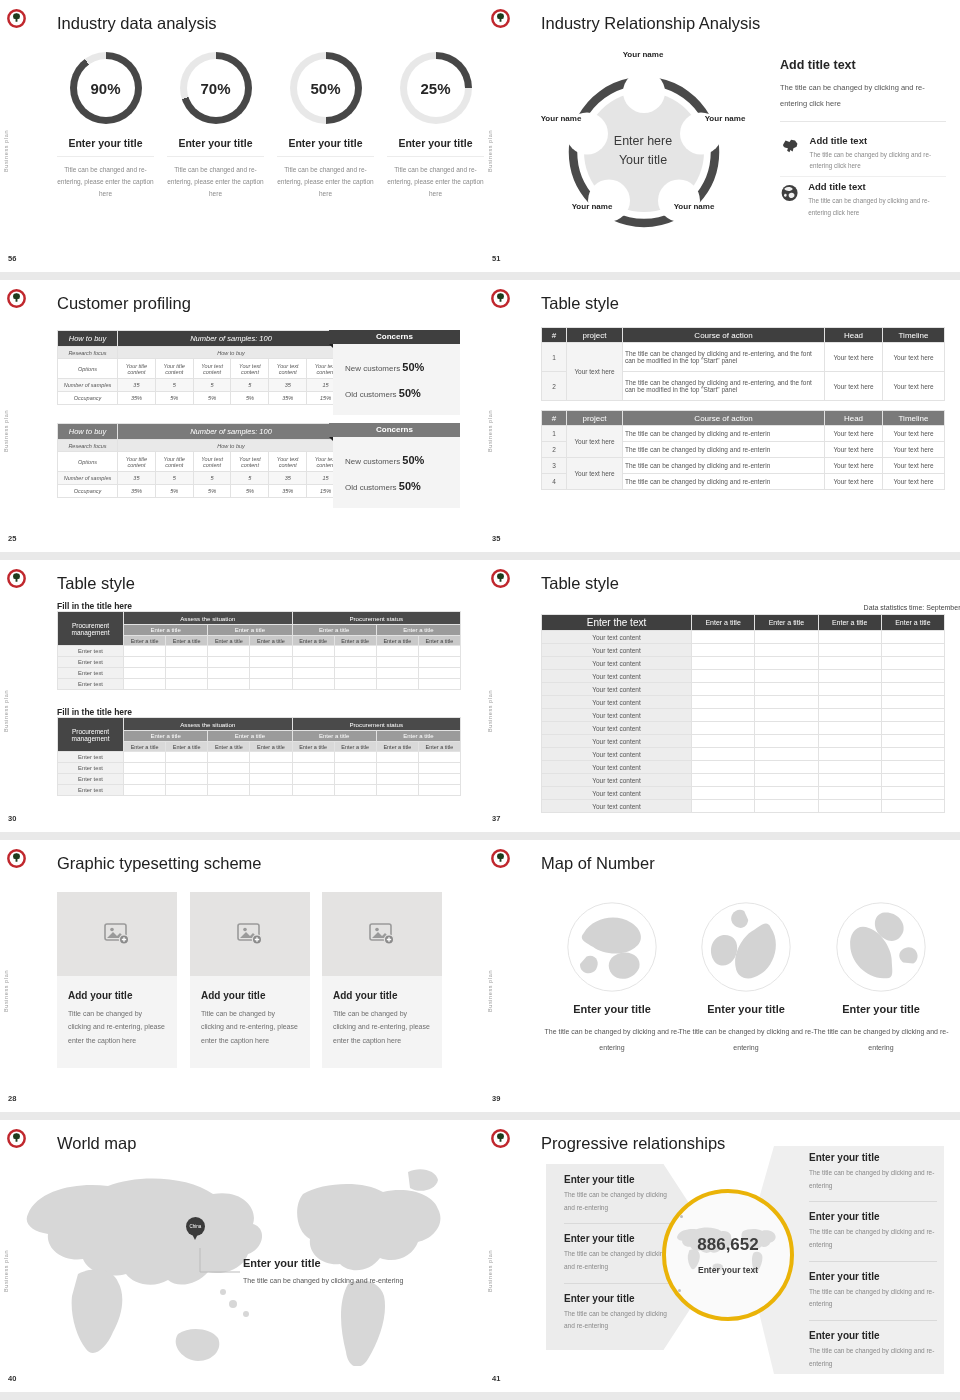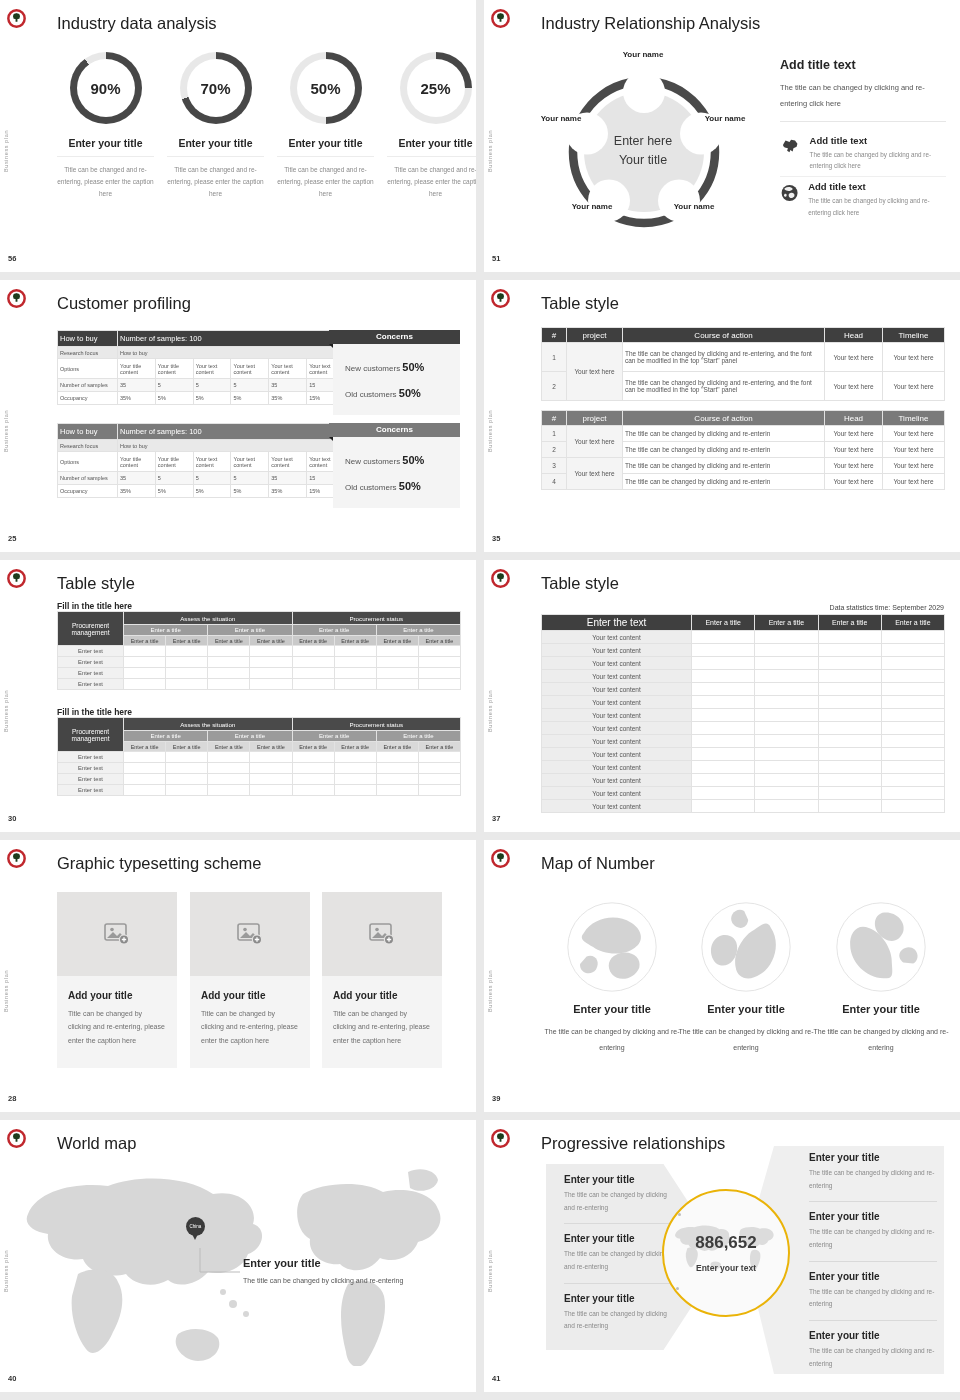--- a/index.html
+++ b/index.html
@@ -1,18 +1,18 @@
 <!DOCTYPE html>
 <html><head>
 <meta charset="utf-8">
 <style>
   html,body{margin:0;padding:0;}
   body{width:960px;height:1400px;background:#e9e9e9;font-family:"Liberation Sans",sans-serif;}
   .deck{display:grid;grid-template-columns:476px 476px;gap:8px;width:960px;}
-  .slide{position:relative;width:476px;height:272px;background:#fff;overflow:hidden;}
+  .slide{position:relative;width:476px;height:272px;background:#fff;overflow:hidden;padding-left:34px;}
   
   .logo{position:absolute;left:7px;top:9px;width:19px;height:19px;}
   .vtext{position:absolute;left:3px;top:92px;height:80px;writing-mode:vertical-rl;transform:rotate(180deg);font-size:5.5px;color:#9a9a9a;letter-spacing:.6px;}
   .num{position:absolute;left:8px;bottom:9px;font-size:7.5px;font-weight:bold;color:#333;}
   .stitle{position:absolute;left:57px;top:14px;font-size:16.5px;color:#212121;}
   
   .donut-row{position:absolute;left:57px;top:52px;display:flex;gap:13px;}
   .donut-card{width:97px;text-align:center;}
   .donut{width:72px;height:72px;border-radius:50%;margin:0 auto;position:relative;background:conic-gradient(#474747 calc(var(--p)*1%), #e8e8e8 0);}
   .donut::after{content:"";position:absolute;inset:7px;background:#fff;border-radius:50%;}
@@ -29,21 +29,21 @@
   .s33-item{display:flex;gap:9px;align-items:flex-start;padding:4px 0;}
   .s33-item + .s33-item{border-top:1px solid #efefef;}
   .s33-item .it{font-weight:bold;font-size:9.5px;color:#262626;margin-bottom:3px;}
   .s33-item .ic{font-size:6.3px;color:#8a8a8a;line-height:1.9;}
   
   table.ppt{border-collapse:collapse;table-layout:fixed;}
   table.ppt td,table.ppt th{border:1px solid #e2e2e2;overflow:hidden;padding:1px 2px;font-weight:normal;}
   .hdr-dark{background:#3f3f3f;color:#fff;}
   .hdr-mid{background:#7a7a7a;color:#fff;}
   
-  .s34-t{position:absolute;left:57px;width:288px;font-size:5.5px;color:#555;text-align:left;}
+  .s34-t{position:absolute;left:57px;width:288px;font-size:5.5px;color:#555;text-align:center;font-style:italic;}
   .s34-t th{font-size:7.5px;}
   .concerns{position:absolute;left:333px;width:127px;height:85px;background:#f4f4f4;}
   .concerns .rib{position:absolute;left:-4px;right:0;top:0;height:14px;color:#fff;font-weight:bold;font-size:8px;text-align:center;line-height:14px;}
   .concerns .rib::after{content:"";position:absolute;left:0;top:14px;border:2px solid transparent;border-top-color:#1f1f1f;border-right-color:#1f1f1f;}
   .concerns .cbody{padding:24px 0 0 12px;font-size:8px;color:#555;line-height:2.4;}
   .concerns .cbody b{font-size:11px;color:#222;}
   
   .s35-t{position:absolute;left:57px;width:404px;font-size:6.5px;color:#555;}
   .s35-t th{font-size:8px;}
   .s35-t td.cn{text-align:center;background:#f4f4f4;}
@@ -75,21 +75,21 @@
   .g-cap{position:absolute;top:184px;width:160px;text-align:center;font-size:7px;color:#555;line-height:2.3;}
   
   .pin{position:absolute;left:186px;top:97px;width:19px;height:19px;background:#3b3b3b;border-radius:50%;color:#fff;font-size:4.5px;display:flex;align-items:center;justify-content:center;z-index:2;}
   .pin::after{content:"";position:absolute;top:17px;left:6px;border:3.5px solid transparent;border-top:6px solid #3b3b3b;}
   .s40-cap{position:absolute;left:243px;top:137px;z-index:2;}
   .s40-cap .t{font-weight:bold;font-size:11px;color:#262626;margin-bottom:5px;}
   .s40-cap .c{font-size:7px;color:#555;line-height:2.1;}
   
   .s41-left{position:absolute;left:62px;top:44px;width:178px;height:186px;background:#ececec;clip-path:polygon(0 0,66% 0,100% 50%,66% 100%,0 100%);}
   .s41-right{position:absolute;left:260px;top:26px;width:200px;height:228px;background:#efefef;clip-path:polygon(0 46%,15% 0,100% 0,100% 100%,15% 100%);}
-  .s41-circle{position:absolute;left:178px;top:69px;width:124px;height:124px;border-radius:50%;background:#fafafa;border:2px solid #eab308;z-index:2;}
+  .s41-circle{position:absolute;left:178px;top:69px;width:124px;height:124px;border-radius:50%;background:#fafafa;border:4px solid #eab308;z-index:2;}
   .s41-circle svg{position:absolute;left:9px;top:22px;}
   .s41-val{position:absolute;left:0;right:0;top:42px;text-align:center;font-weight:bold;font-size:17px;color:#3d3d3d;}
   .s41-lab{position:absolute;left:0;right:0;top:72px;text-align:center;font-weight:bold;font-size:8.5px;color:#3d3d3d;}
   .s41-dot{position:absolute;width:3px;height:3px;border-radius:50%;background:#bdbdbd;}
   .s41-items{position:absolute;z-index:1;}
   .s41-item{padding-bottom:9px;margin-bottom:9px;}
   .s41-item.dv{border-bottom:1px solid #d9d9d9;}
   .s41-item .t{font-weight:bold;font-size:10px;color:#262626;margin-bottom:4px;}
   .s41-item .c{font-size:6.5px;color:#8a8a8a;line-height:1.95;}
 </style>

